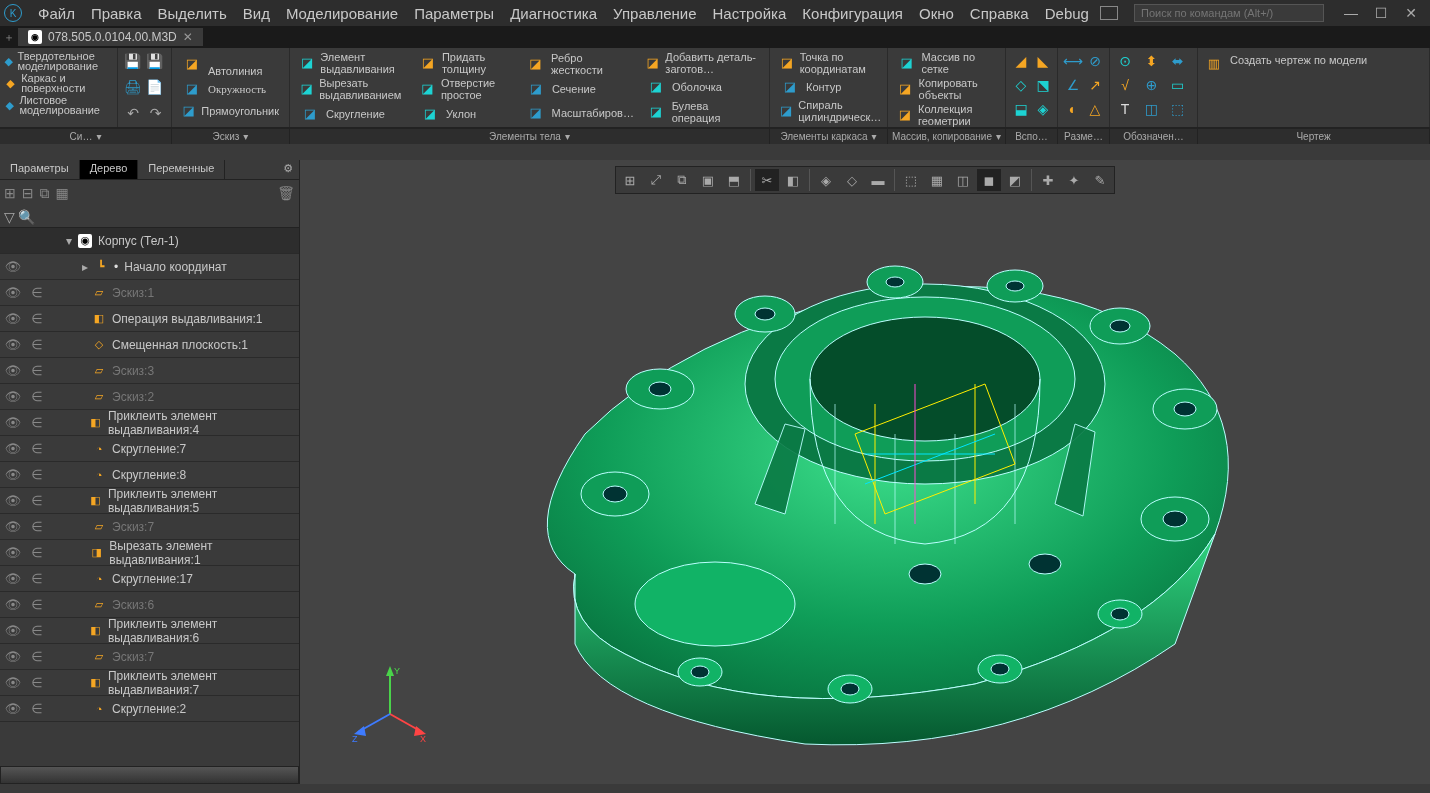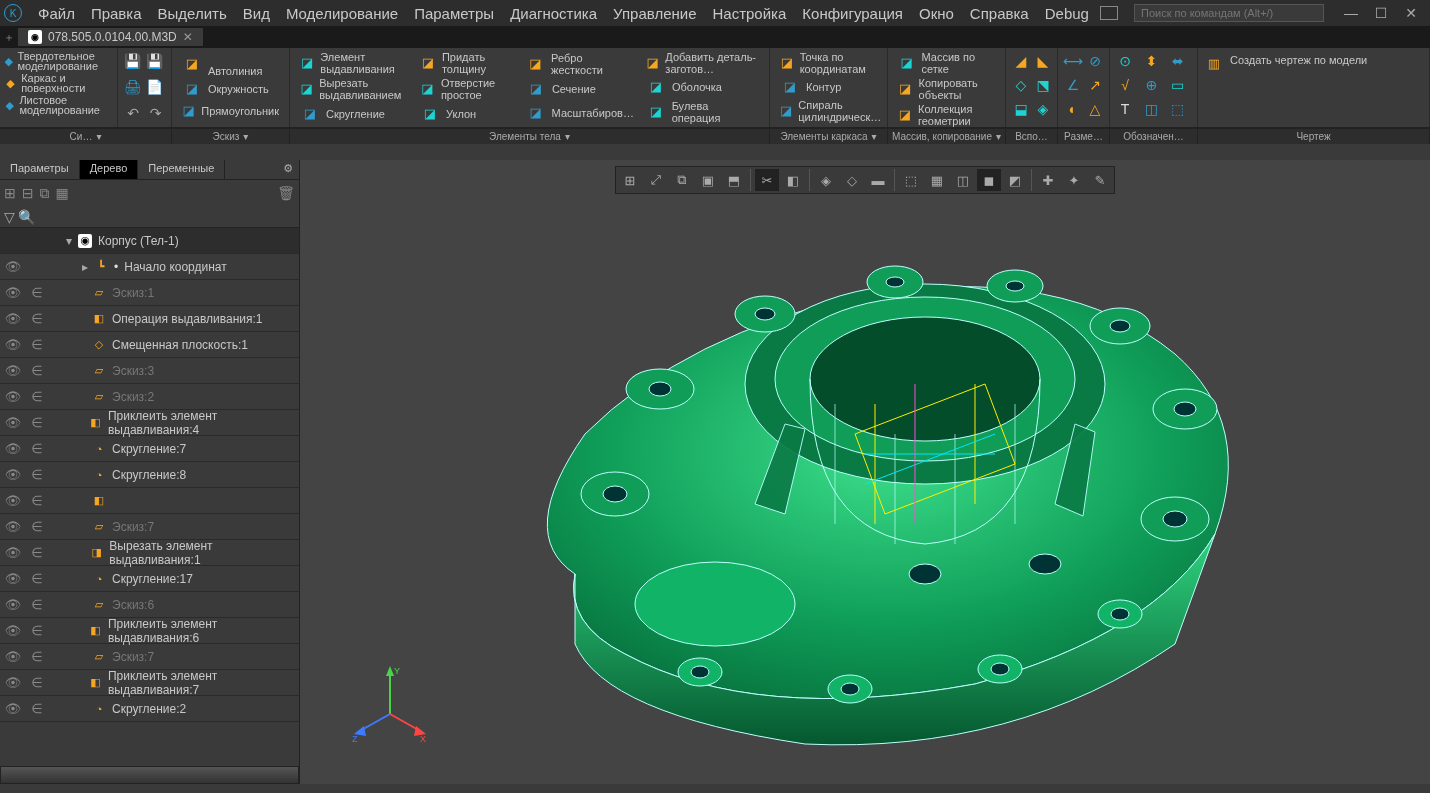--- a/index.html
+++ b/index.html
@@ -130,21 +130,21 @@
   </div>
 
   <div class="ribbon-group" style="width:118px;">
     <div id="sketchcmds" class="c-col">
           <div class="cmd">
             <span class="ci ornge">◪</span>
             <span style="white-space:normal;margin-top:14px;">Автолиния</span>
           </div>
           <div class="cmd">
             <span class="ci blu">◪</span>
-            <span style="white-space:normal;">Окружность</span>
+            <span style="white-space:normal;font-family:Liberation Serif, serif;">Окружность</span>
           </div>
           <div class="cmd">
             <span class="ci blu">◪</span>
             <span style="white-space:normal;">Прямоугольник</span>
           </div>
         </div>
   </div>
 
   <div class="ribbon-group" style="width:480px;">
     <div style="display:flex;height:100%;">
@@ -427,20 +427,21 @@
               <span>Скругление:8</span>
             </div>
           </div>
           <div class="tree-row">
             <div class="vis-cols">
               <span>👁</span>
               <span>∈</span>
             </div>
             <div class="node" style="padding-left:36px;">
               <span class="ni">◧</span>
+              <span>Приклеить элемент выдавливания:5</span>
             </div>
           </div>
           <div class="tree-row dim">
             <div class="vis-cols">
               <span>👁</span>
               <span>∈</span>
             </div>
             <div class="node" style="padding-left:36px;">
               <span class="ni">▱</span>
               <span>Эскиз:7</span>

